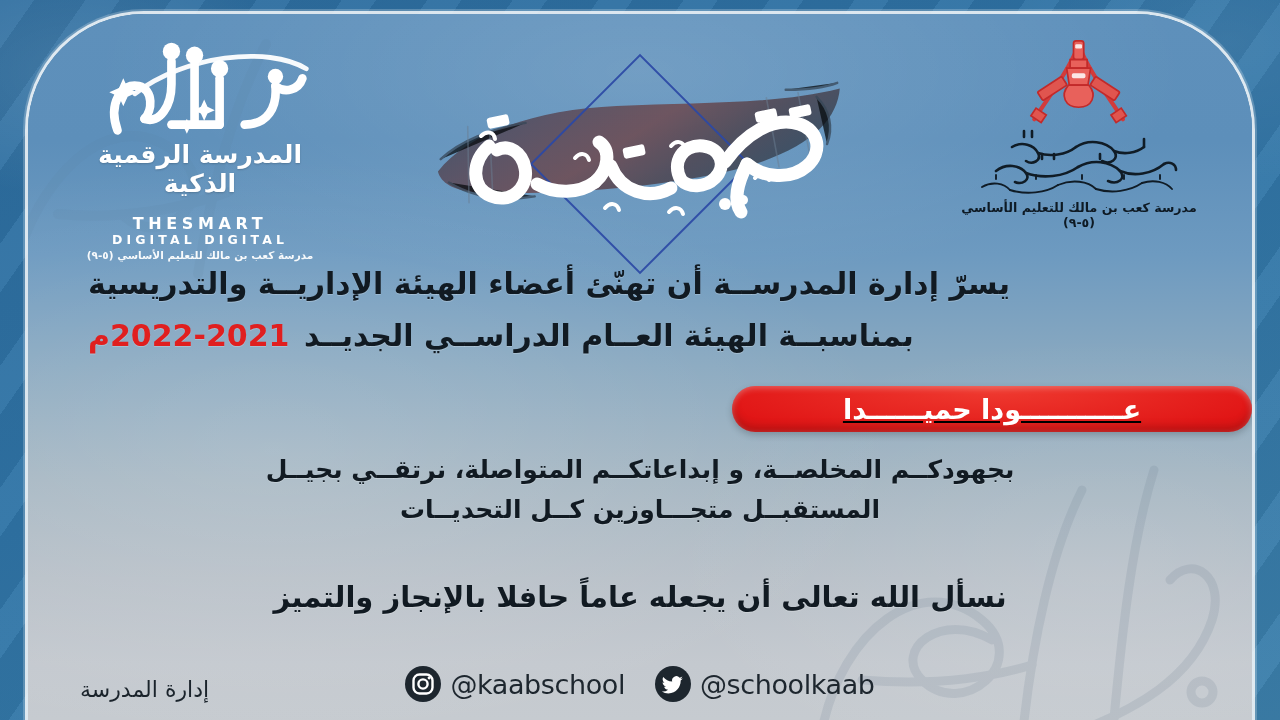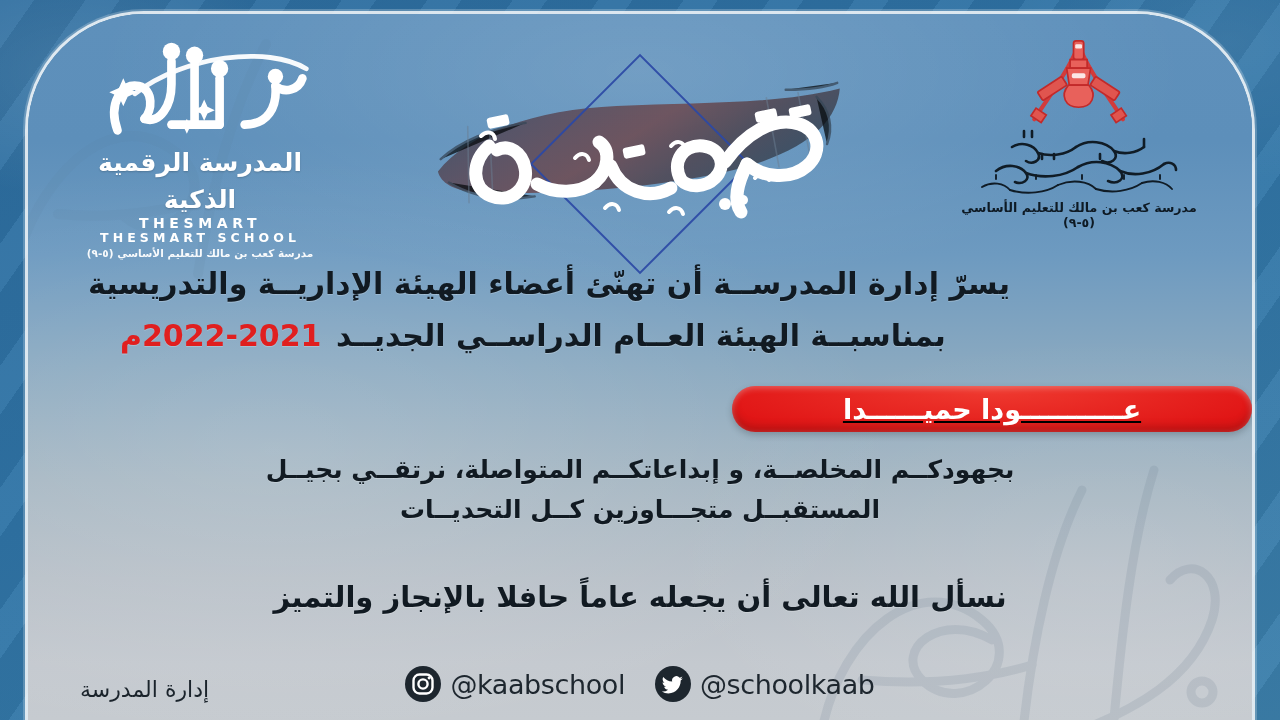--- a/index.html
+++ b/index.html
@@ -102,29 +102,29 @@
     text-align: center;
     color: #ffffff;
   }
   .logo-left .mark { height: 104px; }
   .logo-left .mark svg { height: 104px; width: auto; display:block; margin: 0 auto; }
   .logo-left .ar-name {
     font-size: 25px;
     font-weight: 700;
     line-height: 1.06;
     letter-spacing: .5px;
-    margin-top: 10px;
+    margin-top: 2px;
     text-shadow: 0 1px 2px rgba(0,0,0,.18);
   }
   .logo-left .en-name-1 {
-    font-size: 14px;
+    font-size: 16px;
     font-weight: 700;
     letter-spacing: 4.6px;
     direction: ltr;
-    margin-top: 2px;
+    margin-top: 17px;
   }
   .logo-left .en-name-2 {
     font-size: 12.5px;
     font-weight: 700;
     letter-spacing: 4.1px;
     direction: ltr;
     margin-top: -1px;
   }
   .logo-left .ar-sub {
     font-size: 10.5px;
@@ -203,21 +203,20 @@
     font-weight: 700;
     line-height: 1.46;
     letter-spacing: 0px;
     text-shadow: 0 1px 0 rgba(255,255,255,.22);
   }
   .line.l2 { margin-top: 8px; }
   .year {
     color: #e01f1f;
     font-weight: 700;
     padding-inline-start: 4px;
-    margin-left: 32px;
   }
 
   
   .pill-row {
     position: absolute;
     left: 0; right: 0;
     top: 372px;
     display: flex;
     text-decoration: underline;
   }
@@ -341,21 +340,21 @@
           <g fill="#ffffff">
             <path d="M46 44 l4.5 10 10 4.5 -10 4.5 -4.5 10 -4.5 -10 -10 -4.5 10 -4.5 z"></path>
             <path d="M130 66 l3.4 7.6 7.6 3.4 -7.6 3.4 -3.4 7.6 -3.4 -7.6 -7.6 -3.4 7.6 -3.4 z"></path>
             <path d="M112 86 l2.4 5.4 5.4 2.4 -5.4 2.4 -2.4 5.4 -2.4 -5.4 -5.4 -2.4 5.4 -2.4 z"></path>
           </g>
         </svg>
       </div>
       <div class="ar-name">المدرسة الرقمية</div>
       <div class="ar-name">الذكية</div>
       <div class="en-name-1">THESMART</div>
-      <div class="en-name-2">THESMART SCHOOL</div>
+      <div class="en-name-2">DIGITAL DIGITAL</div>
       <div class="ar-sub">مدرسة كعب بن مالك للتعليم الأساسي (٥-٩)</div>
     </div>
 
     <div class="logo-right">
       <div class="emblem">
         <svg viewBox="0 0 140 108" fill="none">
           <g stroke="#d23b3b" stroke-width="5" stroke-linecap="round" fill="none">
 
             <path d="M18 100 C 36 72, 56 46, 66 22"></path>
             <path d="M122 100 C 104 72, 84 46, 74 22"></path>

